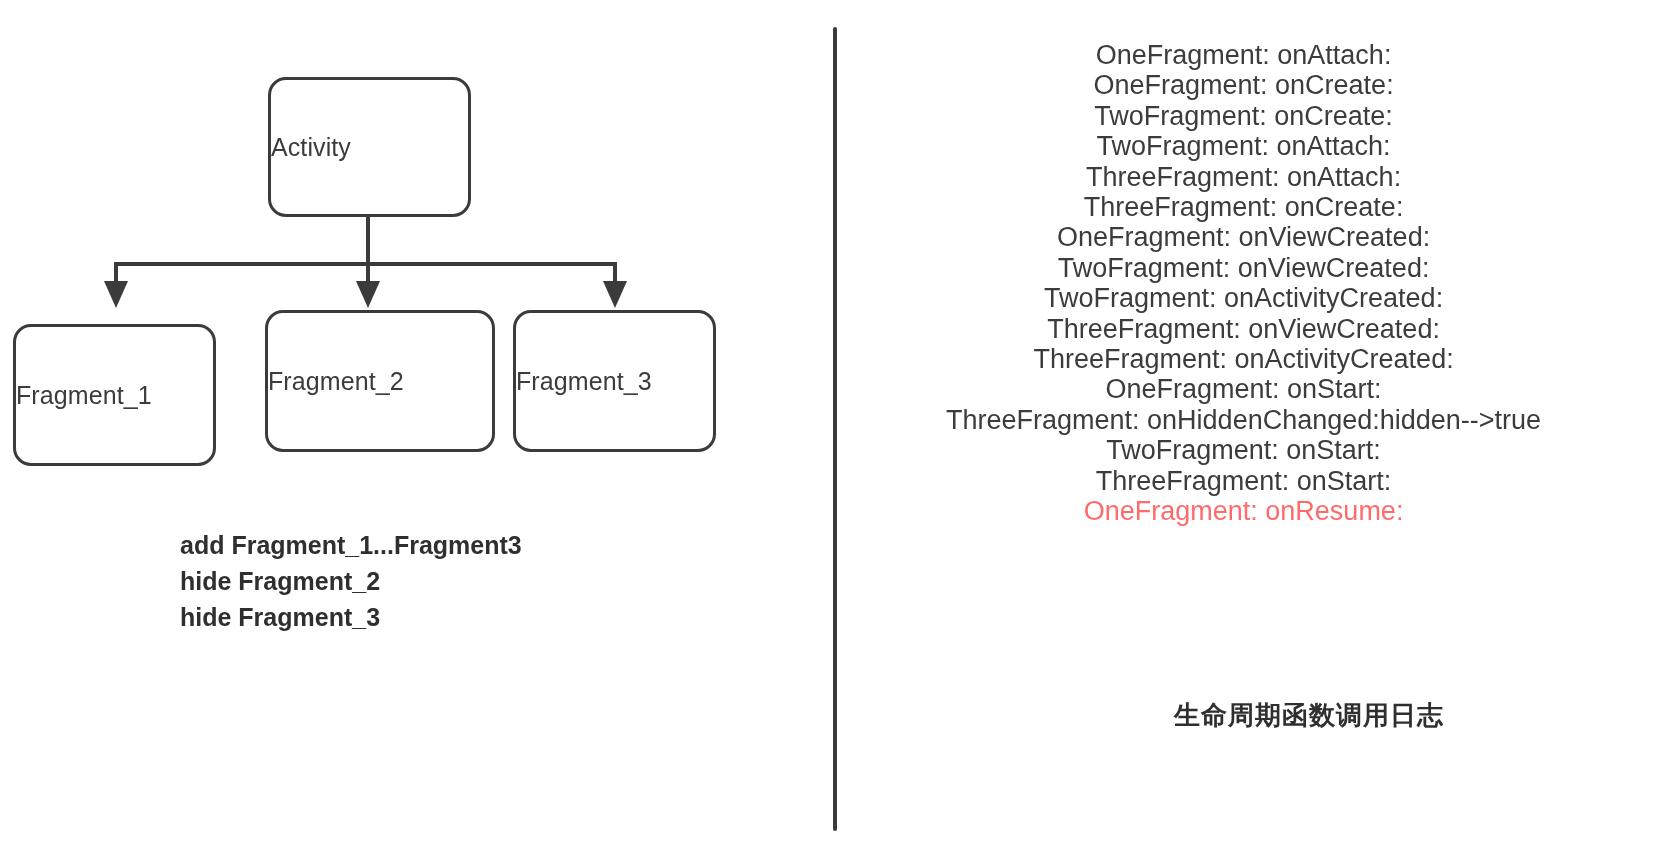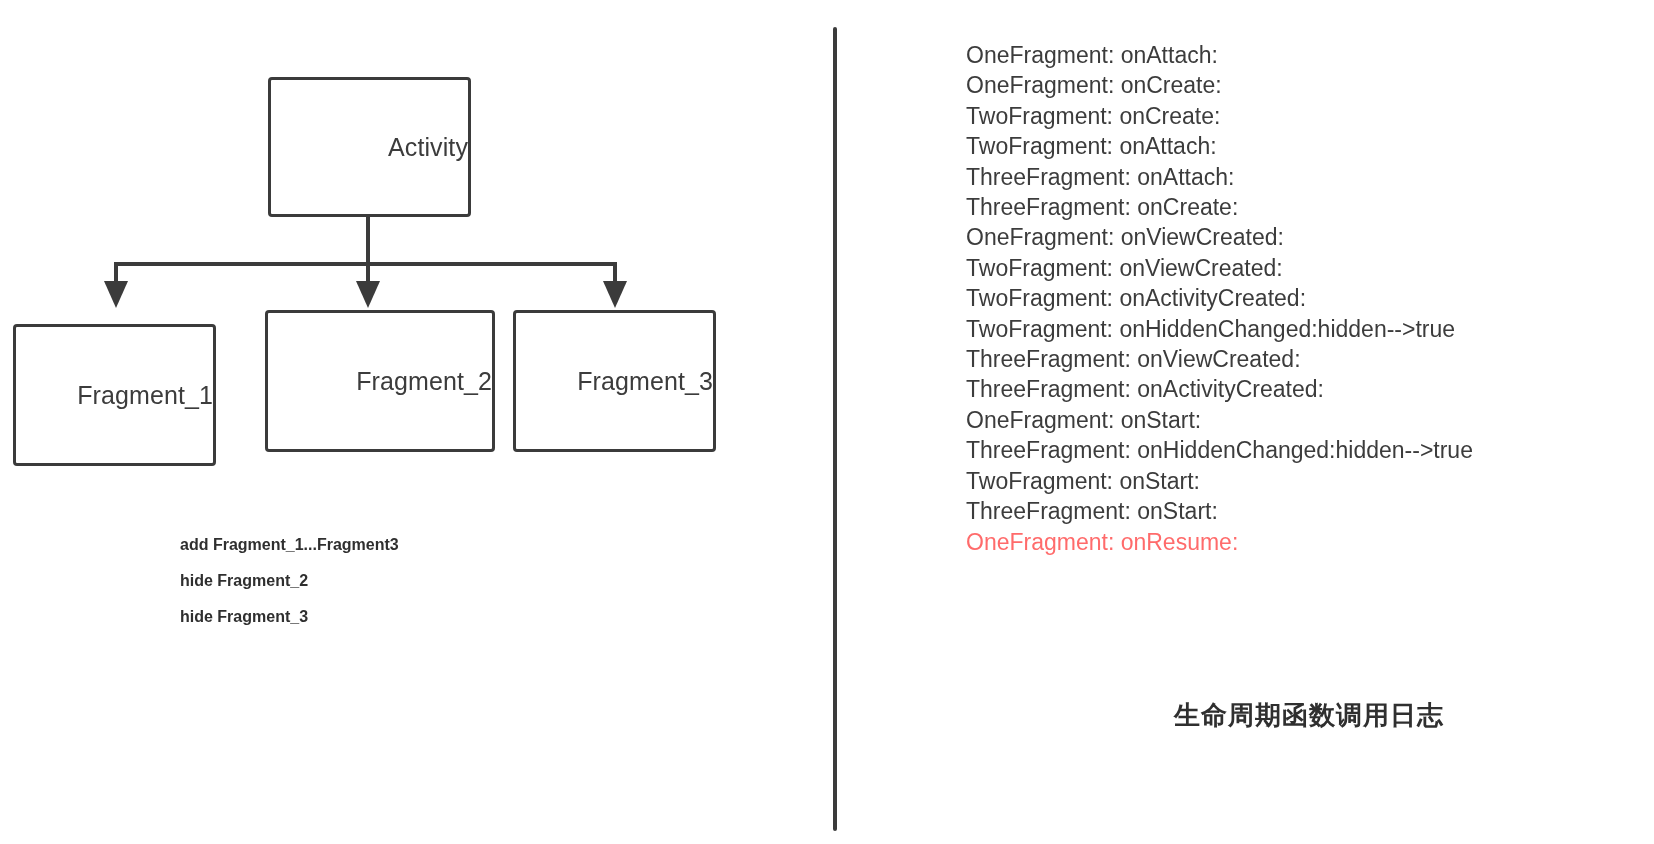--- a/index.html
+++ b/index.html
@@ -56,25 +56,25 @@
     left: 0;
     top: 0;
     width: 834px;
     height: 500px;
   }
 
   .node {
     position: absolute;
     box-sizing: border-box;
     border: 3px solid #3b3b3b;
-    border-radius: 4px;
+    border-radius: 18px;
     background: #ffffff;
     display: flex;
     align-items: center;
-    justify-content: flex-end;
+    justify-content: flex-start;
   }
   .node-label {
     font-size: 25px;
     color: #3c3c3c;
     letter-spacing: 0.1px;
     white-space: nowrap;
   }
 
   #node-activity   { left: 268px; top: 77px;  width: 203px; height: 140px; }
   #node-fragment-1 { left: 13px;  top: 324px; width: 203px; height: 142px; }
@@ -88,35 +88,36 @@
     width: 834px;
     height: 500px;
     pointer-events: none;
   }
 
   
   #notes {
     position: absolute;
     left: 180px;
     top: 527px;
-    font-size: 16px;
+    font-size: 25px;
     font-weight: bold;
     line-height: 36px;
     color: #2f2f2f;
   }
   .note-line { white-space: pre; }
 
   
   #log {
     position: absolute;
-    left: 128px;
+    left: 108px;
     top: 40px;
-    font-size: 23px;
+    font-size: 27px;
     line-height: 30.4px;
     color: #3c3c3c;
+    text-align: center;
   }
   .log-line { white-space: pre; }
   .log-line.highlight { color: #ff6b6b; }
 
   
   #log-caption {
     position: absolute;
     left: 336px;
     top: 698px;
     font-size: 26px;
@@ -184,21 +185,20 @@
     <div id="log">
       <div class="log-line">OneFragment: onAttach:</div>
       <div class="log-line">OneFragment: onCreate:</div>
       <div class="log-line">TwoFragment: onCreate:</div>
       <div class="log-line">TwoFragment: onAttach:</div>
       <div class="log-line">ThreeFragment: onAttach:</div>
       <div class="log-line">ThreeFragment: onCreate:</div>
       <div class="log-line">OneFragment: onViewCreated:</div>
       <div class="log-line">TwoFragment: onViewCreated:</div>
       <div class="log-line">TwoFragment: onActivityCreated:</div>
-      <div class="log-line">TwoFragment: onHiddenChanged:hidden--&gt;true</div>
       <div class="log-line">ThreeFragment: onViewCreated:</div>
       <div class="log-line">ThreeFragment: onActivityCreated:</div>
       <div class="log-line">OneFragment: onStart:</div>
       <div class="log-line">ThreeFragment: onHiddenChanged:hidden--&gt;true</div>
       <div class="log-line">TwoFragment: onStart:</div>
       <div class="log-line">ThreeFragment: onStart:</div>
       <div class="log-line highlight">OneFragment: onResume:</div>
     </div>
 
     <div id="log-caption">生命周期函数调用日志</div>

